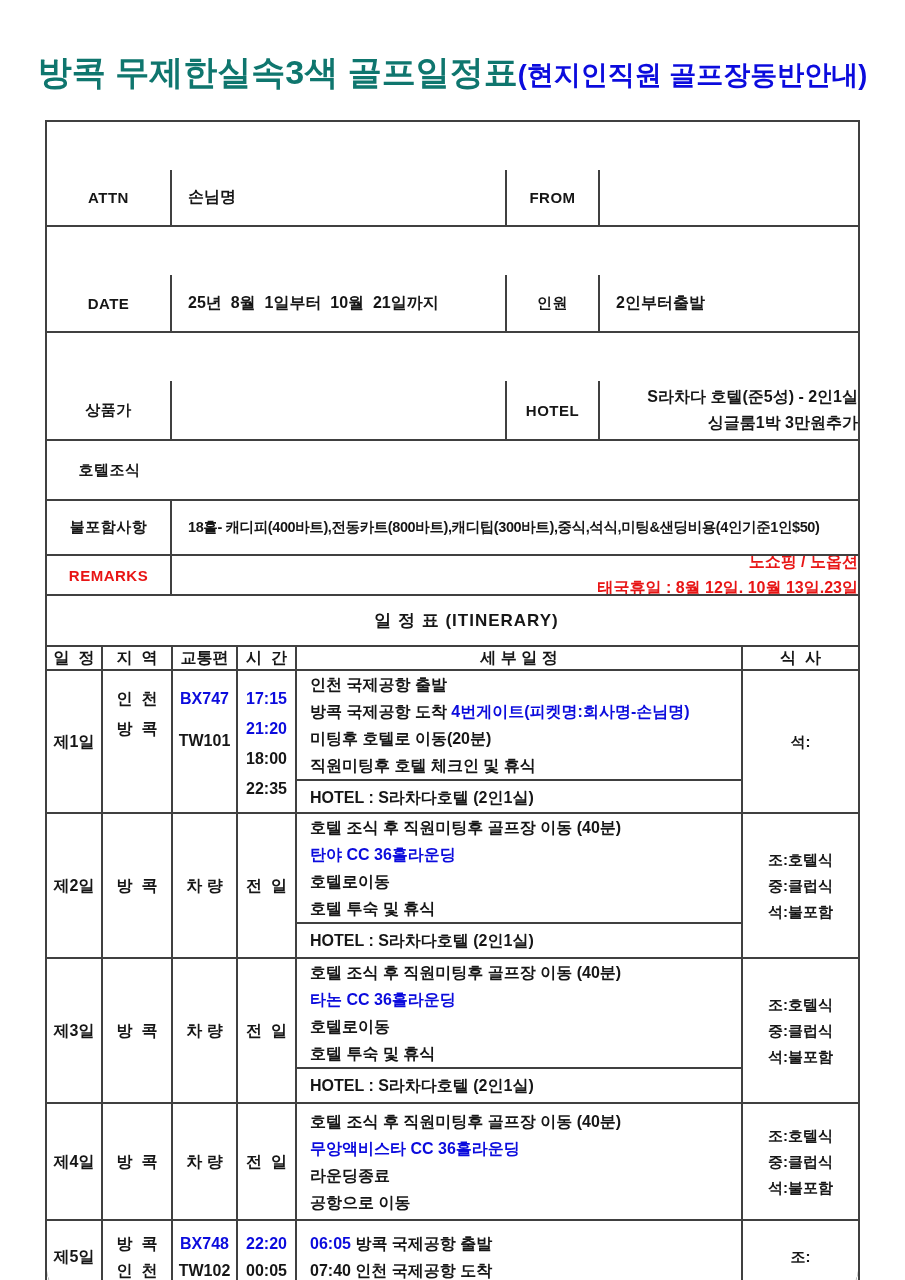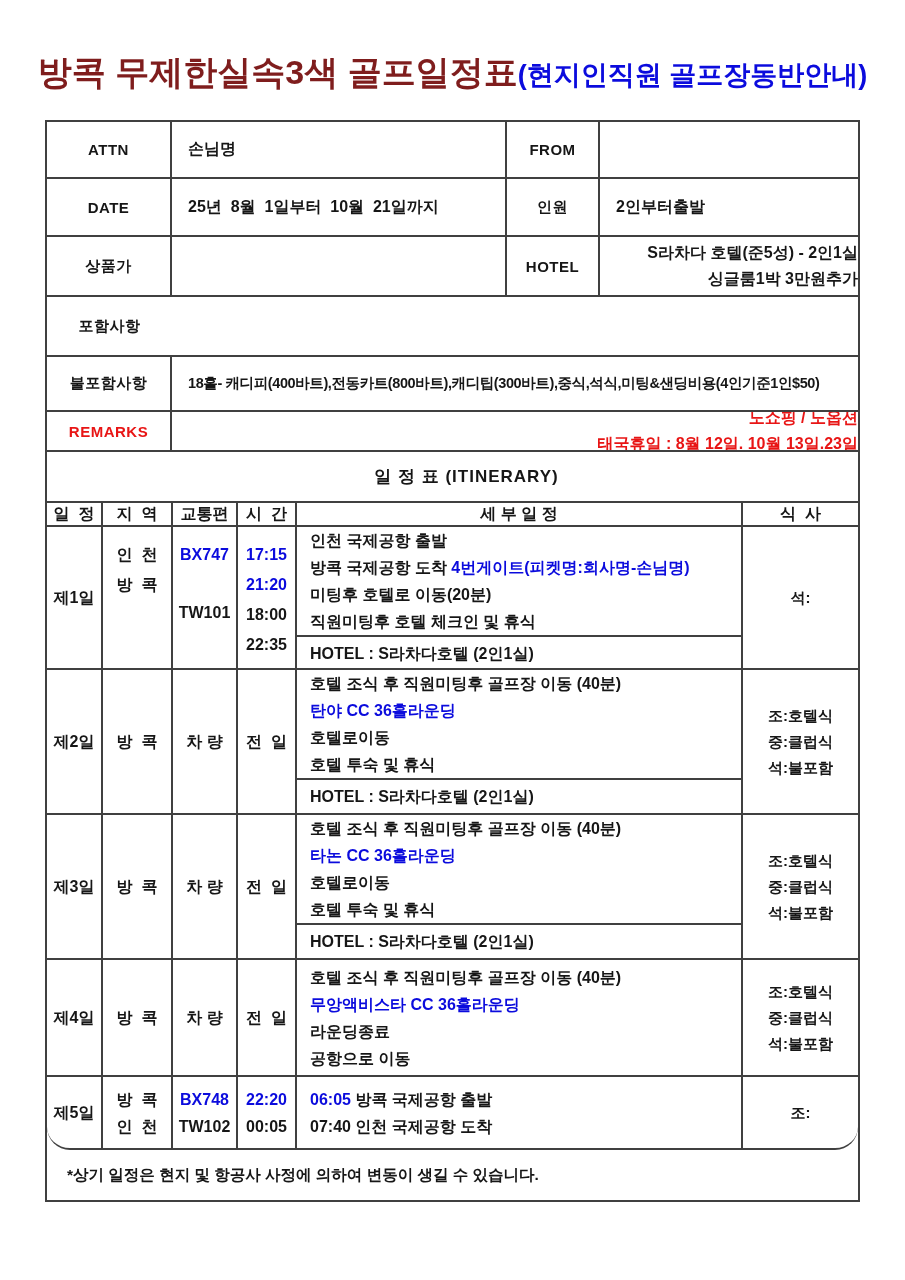--- a/index.html
+++ b/index.html
@@ -1,44 +1,44 @@
 <!DOCTYPE html>
 <html style="--blue: #0b0bdd; --red: #e81515;"><head>
 <meta charset="utf-8">
 <style>
   :root{ --blue:#0b0bdd; --red:#e81515; --ink:#161616; --line:#404040; }
   html,body{margin:0;padding:0;background:#ffffff;}
   .page{position:relative;width:905px;height:1280px;background:#ffffff;overflow:hidden;
         font-family:"Liberation Sans","DejaVu Sans",sans-serif;font-weight:bold;color:var(--ink);}
   .title-wrap{position:absolute;top:50px;left:0;width:100%;text-align:center;white-space:nowrap;}
-  .title-main{font-size:34px;letter-spacing:0px;color:#7f1d1d;margin-top:48px;}
+  .title-main{font-size:34px;letter-spacing:0px;color:#0f766e;margin-top:48px;}
   .title-sub{font-size:27px;color:var(--blue);}
   .doc{position:absolute;top:120px;left:45px;width:815px;box-sizing:border-box;
        border:2px solid var(--line);background:#fff;}
   .band{display:grid;box-sizing:border-box;border-bottom:2px solid var(--line);}
   .band:last-child{border-bottom:none;border-radius:20px;}
-  .info-grid{grid-template-columns:125px 335px 93px 1fr;}
+  .info-grid{grid-template-columns:125px 335px 93px 1fr;margin-top:48px;}
   .wide-grid{grid-template-columns:125px 1fr;}
   .single-grid{grid-template-columns:1fr;}
   .day-grid{grid-template-columns:56px 70px 65px 59px 446px 1fr;}
   .cell{box-sizing:border-box;border-right:2px solid var(--line);display:flex;align-items:center;
         overflow:hidden;font-size:16px;}
   .cell:last-child{border-right:none;}
   .lab{justify-content:center;font-size:15px;letter-spacing:0.5px;}
   .val{padding-left:16px;}
   .rich{flex-direction:column;align-items:flex-end;justify-content:center;padding-left:14px;}
   .rich .ln{line-height:26px;white-space:nowrap;}
   .tight{font-size:14.5px;letter-spacing:-0.4px;}
   .sect{justify-content:center;font-size:17px;letter-spacing:1px;margin-left:28px;}
   .hdr{justify-content:center;font-size:16px;white-space:pre;}
   .ctr{flex-direction:column;justify-content:center;}
   .top{justify-content:flex-start;padding-top:13px;}
   .sline{white-space:pre;line-height:27px;}
   .lh30{line-height:30px;}
-  .gap30{margin-top:28px;}
+  .gap30{margin-top:12px;}
   .details{flex-direction:column;align-items:stretch;padding:0;}
   .detail-lines{flex:1;display:flex;flex-direction:column;justify-content:center;
                 padding-left:13px;}
   .dline{line-height:27px;white-space:nowrap;font-size:16px;}
   .hline{flex:none;height:35px;border-top:2px solid var(--line);display:flex;align-items:center;
          padding-left:13px;font-size:16px;white-space:nowrap;}
   .meal-block{text-align:left;}
   .meal-line{line-height:26px;font-size:15px;white-space:pre;}
   .blue{color:var(--blue);}
   .red{color:var(--red);}
@@ -74,21 +74,21 @@
       <div class="cell lab">상품가</div>
       <div class="cell val"></div>
       <div class="cell lab">HOTEL</div>
       <div class="cell rich" style="padding-left:12px">
         <div class="ln">S라차다 호텔(준5성)  -  2인1실</div>
         <div class="ln">싱글룸1박  3만원추가</div>
       </div>
     </div>
 
     <div class="band wide-grid" style="height:60px">
-      <div class="cell lab">포함사항</div>
+      <div class="cell lab">호텔조식</div>
     </div>
 
     <div class="band wide-grid" style="height:55px">
       <div class="cell lab">불포함사항</div>
       <div class="cell val tight" style="white-space:nowrap">18홀- 캐디피(400바트),전동카트(800바트),캐디팁(300바트),중식,석식,미팅&amp;샌딩비용(4인기준1인$50)</div>
     </div>
 
     <div class="band wide-grid" style="height:40px">
       <div class="cell lab red">REMARKS</div>
       <div class="cell rich red">

